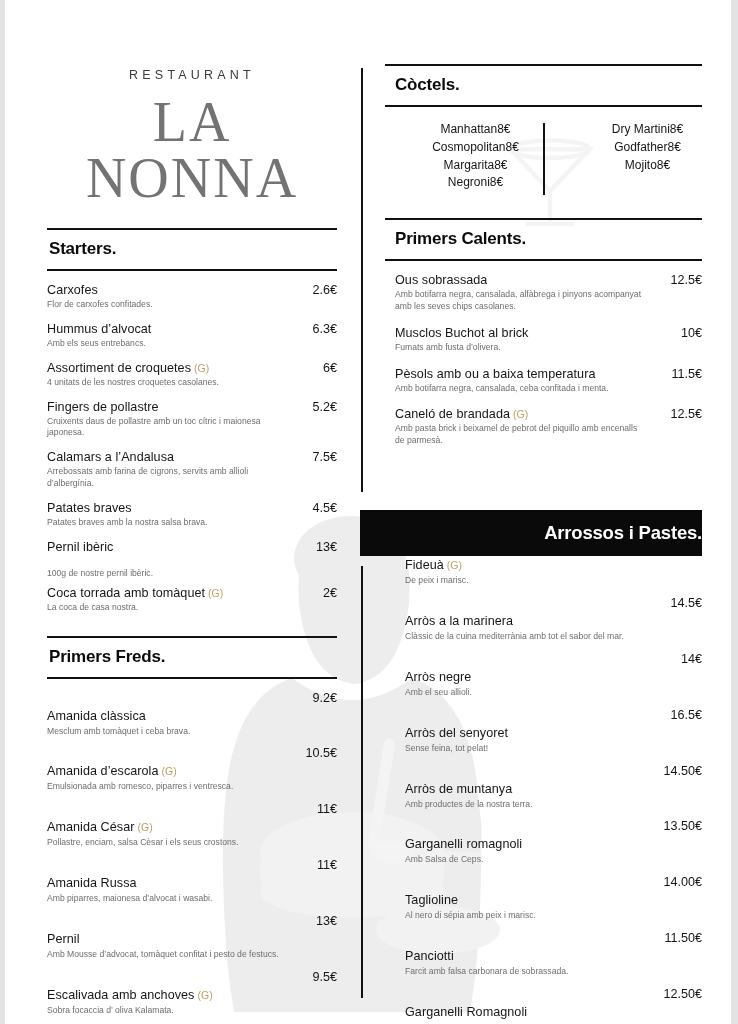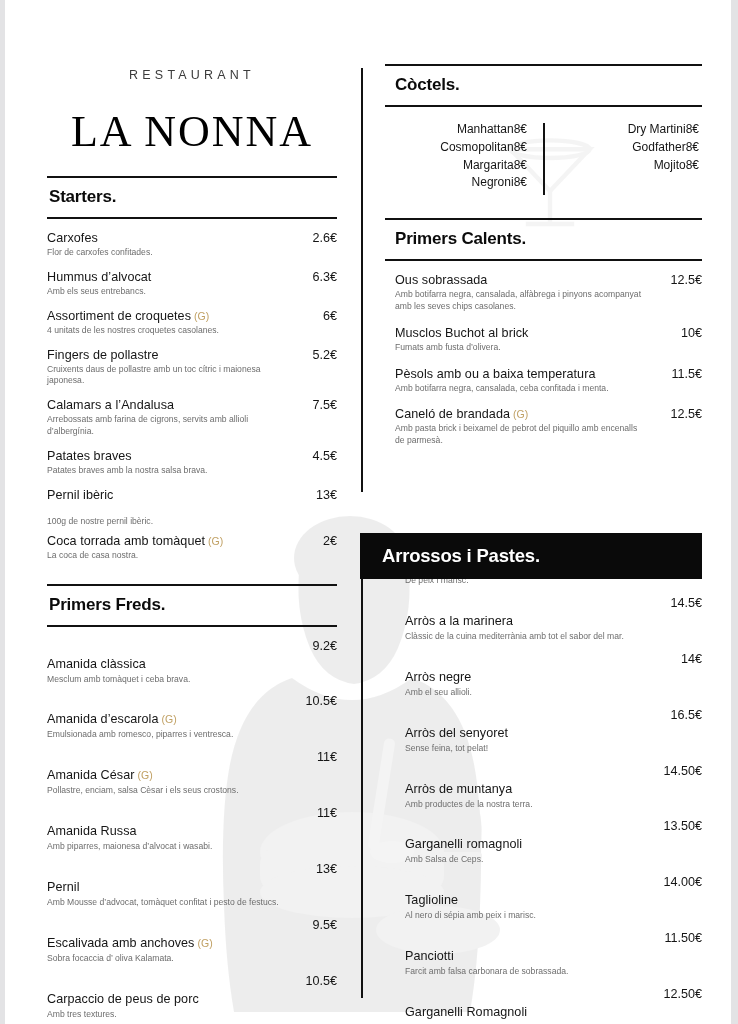--- a/index.html
+++ b/index.html
@@ -46,22 +46,22 @@
   .vdiv-bottom{top:566px;height:432px;}
 
   
   .brand-sub{
     text-align:center;font-size:12.5px;letter-spacing:4.2px;
     color:#3b3b3b;font-weight:400;margin-top:68px;
   }
   .brand-title{
     text-align:center;
     font-family:"Liberation Serif", serif;
-    font-size:44px;letter-spacing:2px;color:#000000;
-    margin-top:28px;font-weight:400;line-height:1;
+    font-size:56px;letter-spacing:2px;color:#737373;
+    margin-top:12px;font-weight:400;line-height:1;
   }
 
   
   .sec{margin-top:22px;}
   .sec-rule{height:2px;background:#111;width:100%;}
   .sec-rule.thin{height:2px;}
   .sec-title{
     font-size:17px;font-weight:bold;color:#0b0b0b;
     letter-spacing:-.2px;padding:9px 0 10px 2px;
   }
@@ -87,30 +87,30 @@
   .item.raised{margin-bottom:9px;}
   .item.raised .item-head{display:block;}
   .item.raised .item-price{
     display:block;text-align:right;margin-bottom:1px;
   }
 
   
   .cocktails{display:flex;margin-top:14px;position:relative;padding-left:10px;}
   .ck-col{width:132px;}
   .ck-col.two{padding-left:40px;}
-  .ck-row{display:flex;justify-content:flex-end;font-size:12px;color:#151515;line-height:1.48;margin-left:29px;}
+  .ck-row{display:flex;justify-content:center;font-size:12px;color:#151515;line-height:1.48;margin-left:29px;}
   .ck-name{white-space:nowrap;}
   .ck-divider{
     position:absolute;left:158px;top:2px;width:2px;height:72px;background:#111;
   }
 
   
   .banner{
-    position:absolute;left:355px;top:533px;width:342px;height:46px;
-    background:#0a0a0a;z-index:4;display:flex;align-items:center;
+    position:absolute;left:355px;top:510px;width:342px;height:46px;
+    background:#0a0a0a;z-index:4;display:flex;align-items:center;justify-content:flex-end;
   }
   .banner-title{
     color:#fff;font-size:18.5px;font-weight:bold;letter-spacing:-.2px;
     padding-left:22px;
   }
 </style>
 </head>
 <body>
 
 <div class="page">

